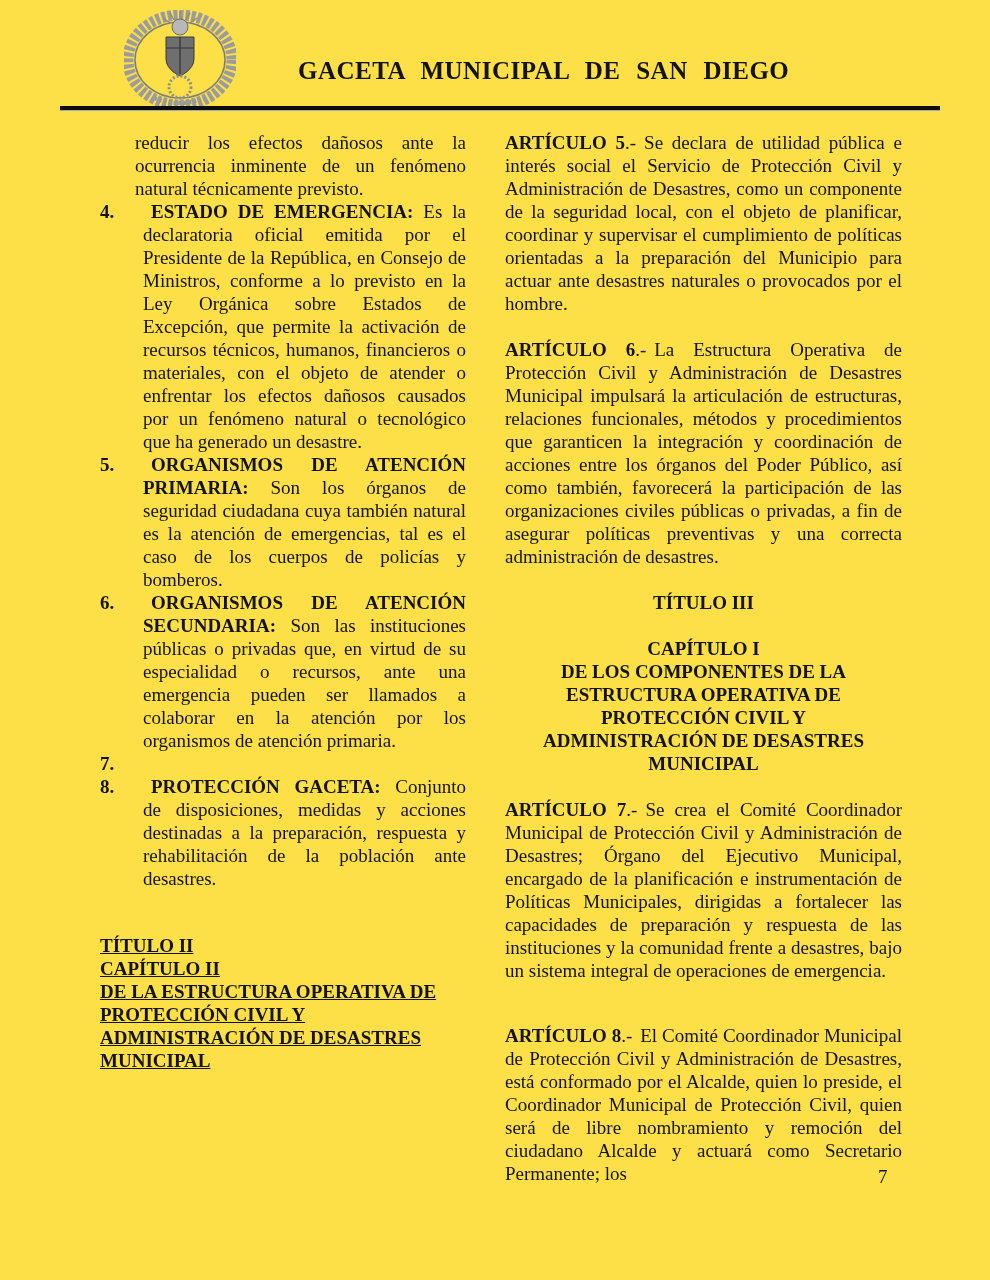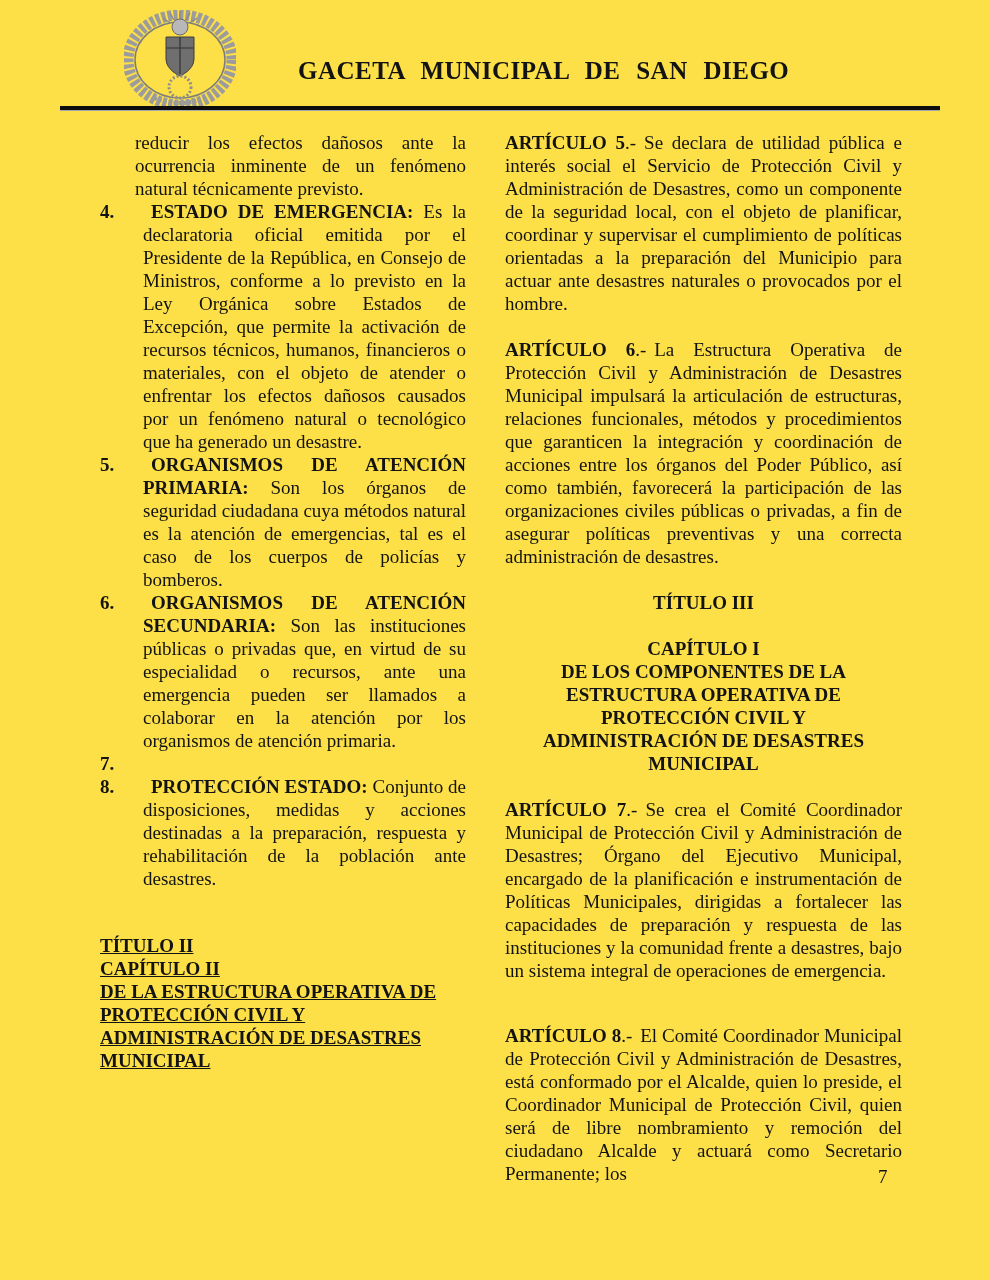--- a/index.html
+++ b/index.html
@@ -126,35 +126,35 @@
 
     <p class="intro">reducir los efectos dañosos ante la ocurrencia inminente de un fenómeno natural técnicamente previsto.</p>
 
     <div class="item">
       <div class="item-num">4.</div>
       <div class="item-body"><span class="term">ESTADO DE EMERGENCIA:</span> <span>Es la declaratoria oficial emitida por el Presidente de la República, en Consejo de Ministros, conforme a lo previsto en la Ley Orgánica sobre Estados de Excepción, que permite la activación de recursos técnicos, humanos, financieros o materiales, con el objeto de atender o enfrentar los efectos dañosos causados por un fenómeno natural o tecnológico que ha generado un desastre.</span></div>
     </div>
 
     <div class="item">
       <div class="item-num">5.</div>
-      <div class="item-body"><span class="term">ORGANISMOS DE ATENCIÓN PRIMARIA:</span> <span>Son los órganos de seguridad ciudadana cuya métodos natural es la atención de emergencias, tal es el caso de los cuerpos de policías y bomberos.</span></div>
+      <div class="item-body"><span class="term">ORGANISMOS DE ATENCIÓN PRIMARIA:</span> <span>Son los órganos de seguridad ciudadana cuya también natural es la atención de emergencias, tal es el caso de los cuerpos de policías y bomberos.</span></div>
     </div>
 
     <div class="item">
       <div class="item-num">6.</div>
       <div class="item-body"><span class="term">ORGANISMOS DE ATENCIÓN SECUNDARIA:</span> <span>Son las instituciones públicas o privadas que, en virtud de su especialidad o recursos, ante una emergencia pueden ser llamados a colaborar en la atención por los organismos de atención primaria.</span></div>
     </div>
 
     <div class="item">
       <div class="item-num">7.</div>
     </div>
 
     <div class="item">
       <div class="item-num">8.</div>
-      <div class="item-body"><span class="term">PROTECCIÓN ESTADO:</span> <span>Conjunto de disposiciones, medidas y acciones destinadas a la preparación, respuesta y rehabilitación de la población ante desastres.</span></div>
+      <div class="item-body"><span class="term">PROTECCIÓN GACETA:</span> <span>Conjunto de disposiciones, medidas y acciones destinadas a la preparación, respuesta y rehabilitación de la población ante desastres.</span></div>
     </div>
 
     <div class="section-heading">TÍTULO II
 CAPÍTULO II
 DE LA  ESTRUCTURA OPERATIVA DE
 PROTECCIÓN CIVIL Y
 ADMINISTRACIÓN DE DESASTRES
 MUNICIPAL</div>
   </div>
 

